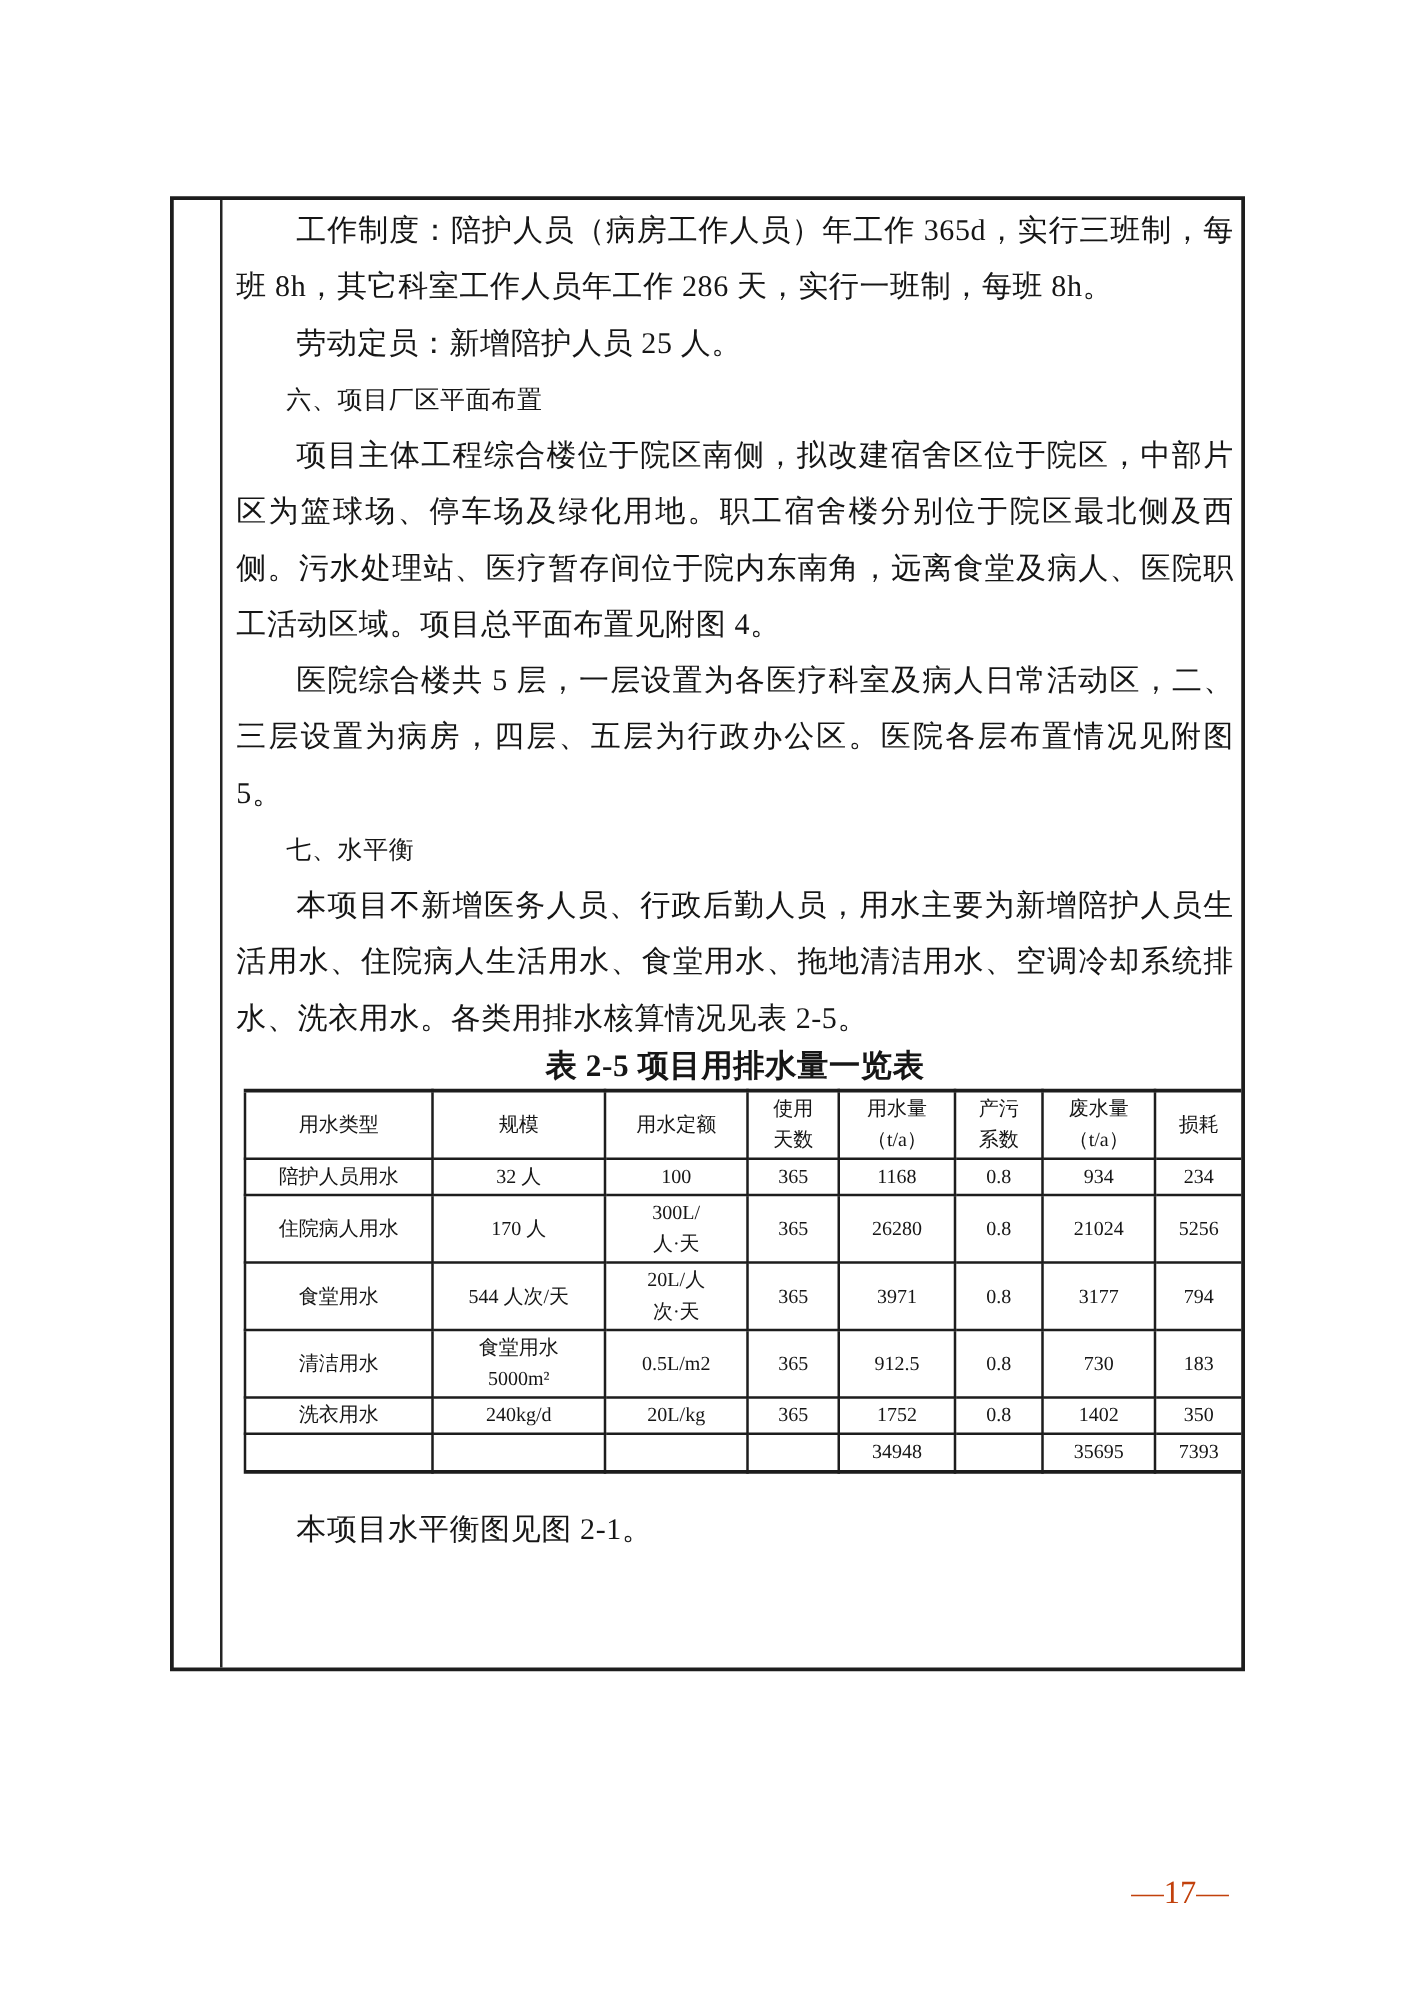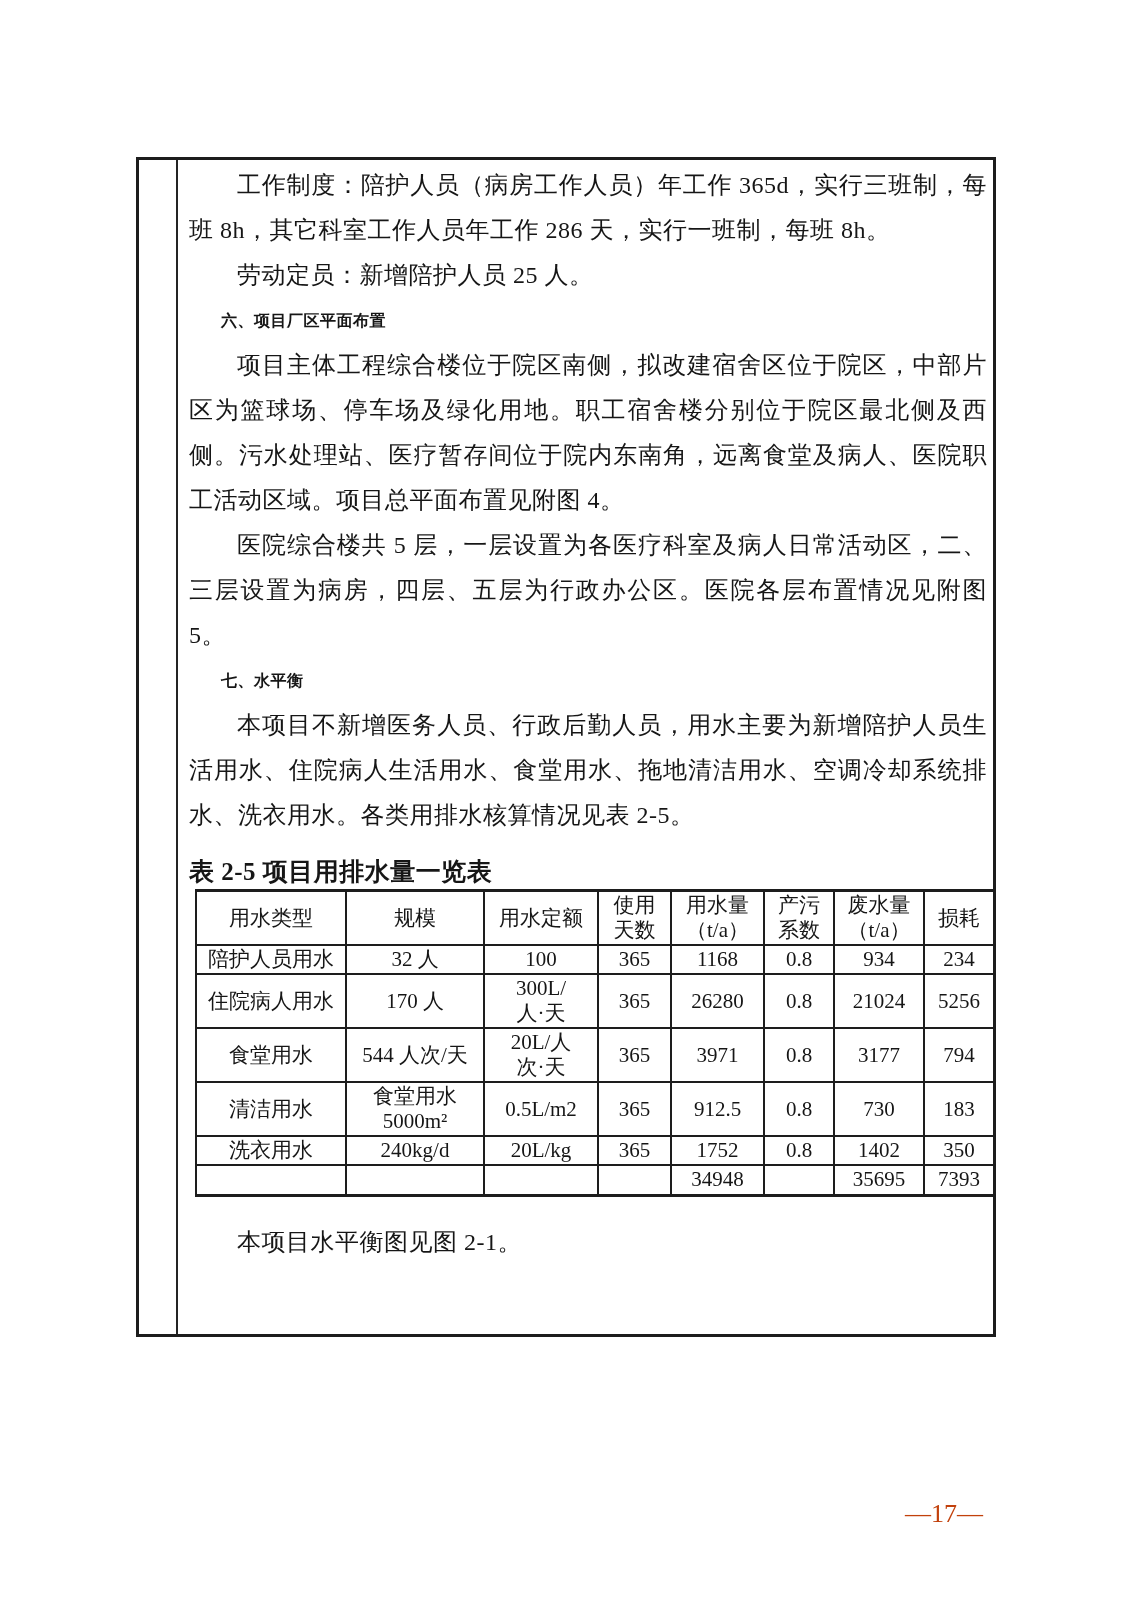--- a/index.html
+++ b/index.html
@@ -31,43 +31,43 @@
     overflow:hidden;
   }
   .para {
     font-size:24px;
     line-height:45px;
     text-align:justify;
     text-indent:2em;
     letter-spacing:0.5px;
   }
   .heading {
-    font-size:16px;
+    font-size:20px;
     line-height:45px;
     text-indent:2em;
-    font-weight:bold;
+    font-weight:normal;
     letter-spacing:0.5px;
   }
   .tbl-title {
     font-size:25px;
     font-weight:bold;
-    text-align:left;
+    text-align:center;
     line-height:32px;
-    margin-top:18px;
+    margin-top:0px;
     letter-spacing:0.5px;
   }
   table.water {
     border-collapse:collapse;
     table-layout:fixed;
     width:798px;
     margin:1px 10px 0 6px;
     border:2px solid #1d1d1d;
     border-top-width:3px;
     border-bottom-width:3px;
-    font-size:21px;
+    font-size:16px;
   }
   table.water td {
     border:2px solid #1d1d1d;
     text-align:center;
     vertical-align:middle;
     white-space:pre-line;
     line-height:25px;
     padding:1px 2px;
     font-weight:normal;
   }

